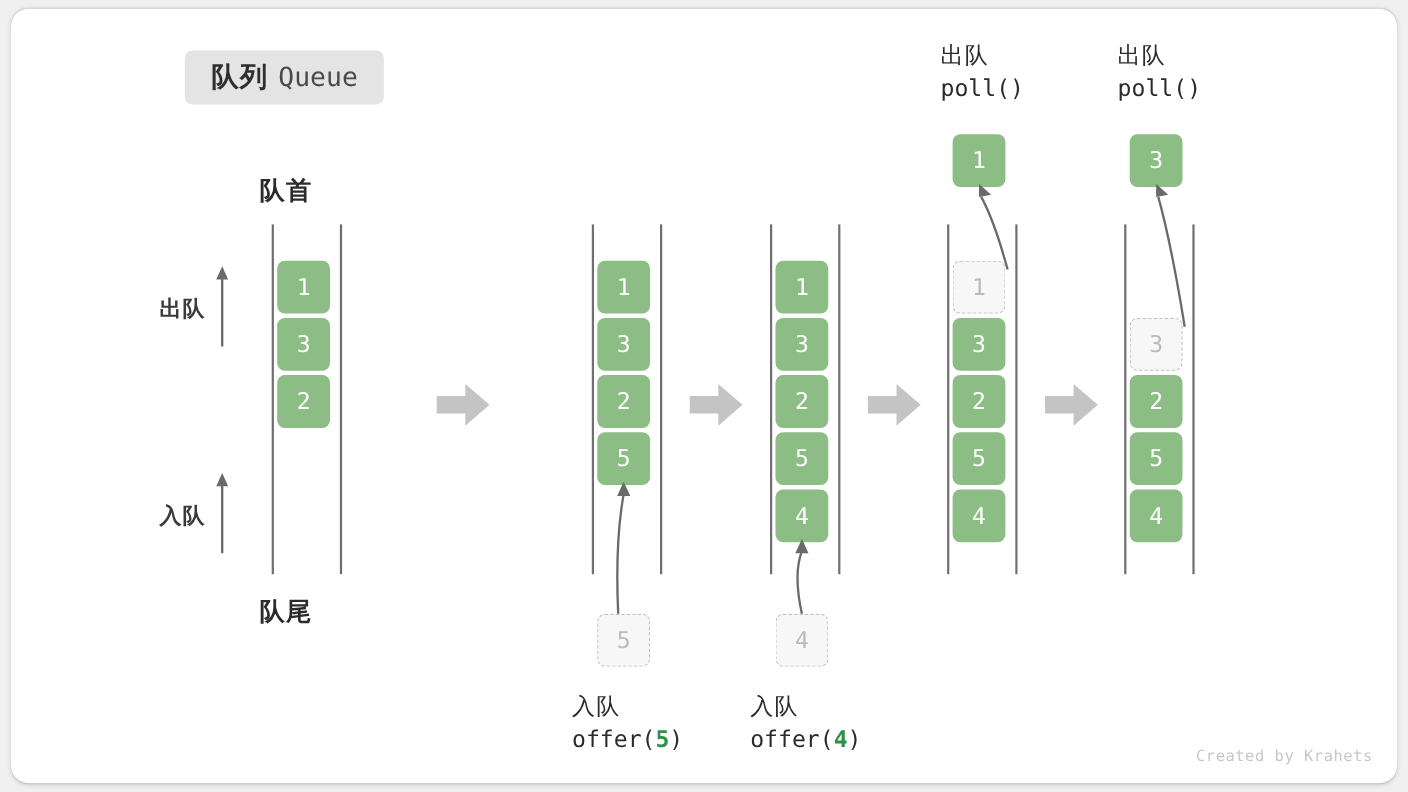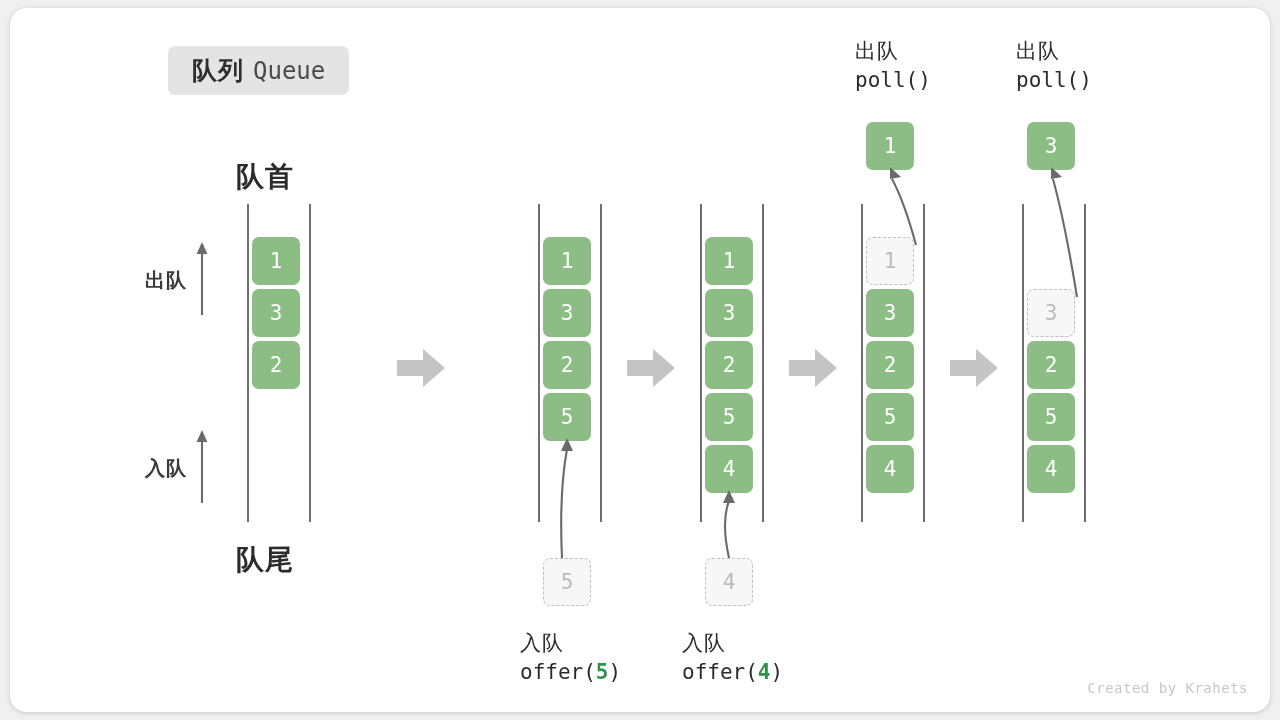--- a/index.html
+++ b/index.html
@@ -51,21 +51,21 @@
   #title-badge .en {
     font-size: 24px;
     color: #4a4a4a;
     font-family: "DejaVu Sans Mono", "Liberation Mono", monospace;
     margin-left: 9px;
   }
 
   
   .cap {
     position: absolute;
-    font-size: 28px;
+    font-size: 23px;
     font-weight: bold;
     color: #2b2b2b;
     white-space: nowrap;
     letter-spacing: 1px;
   }
   #cap-head { left: 226px; top: 150px; }
   #cap-tail { left: 226px; top: 533px; }
 
   
   .dirmark {

